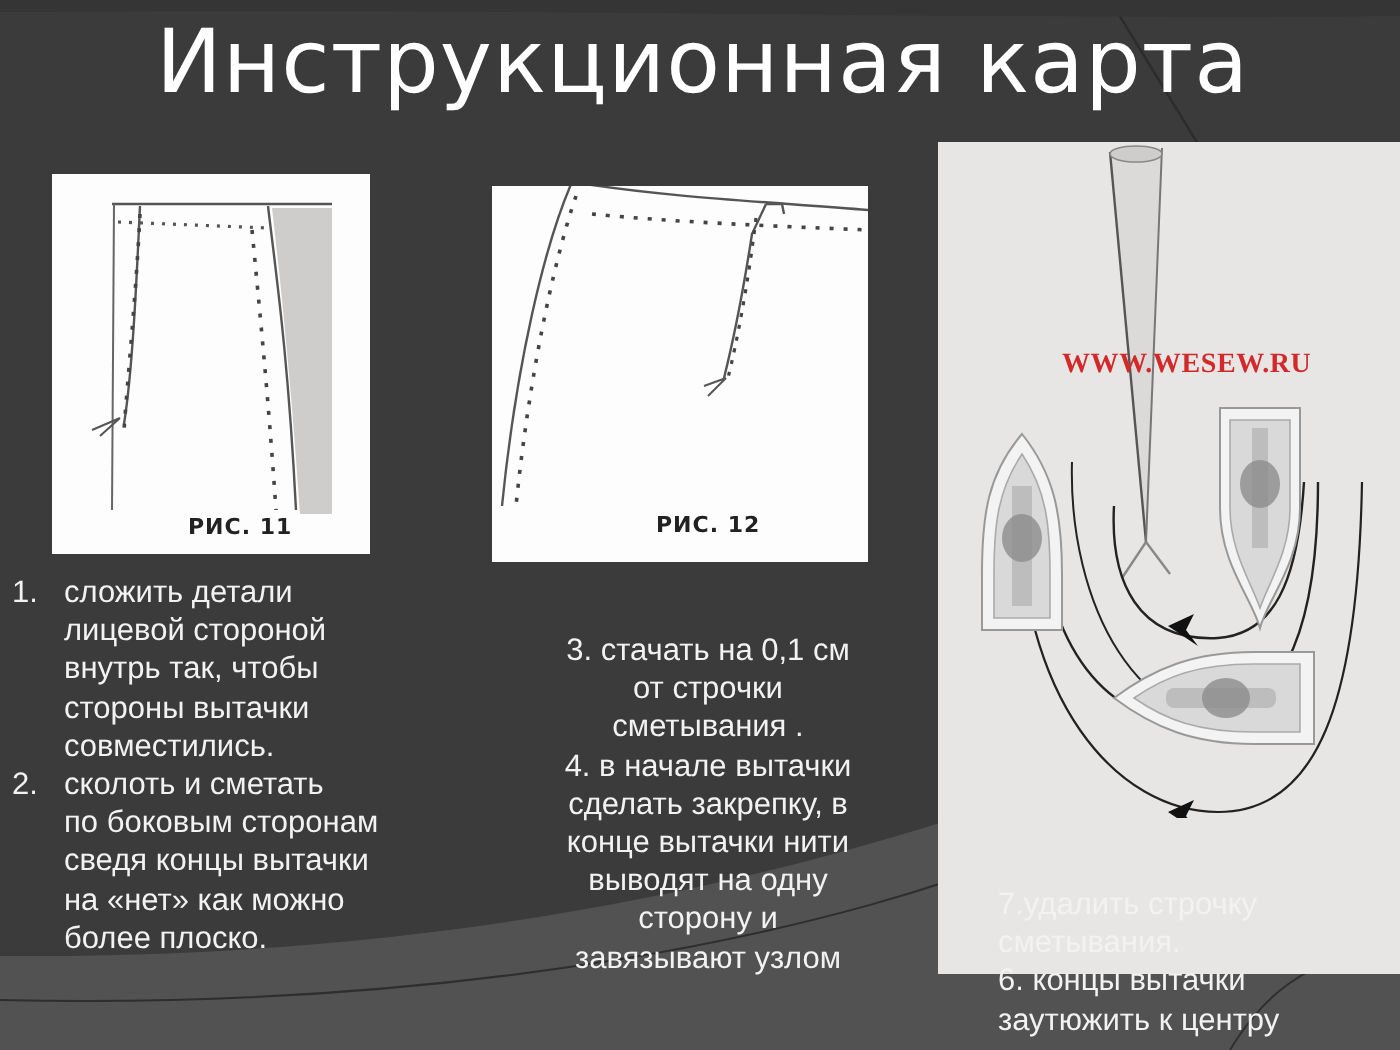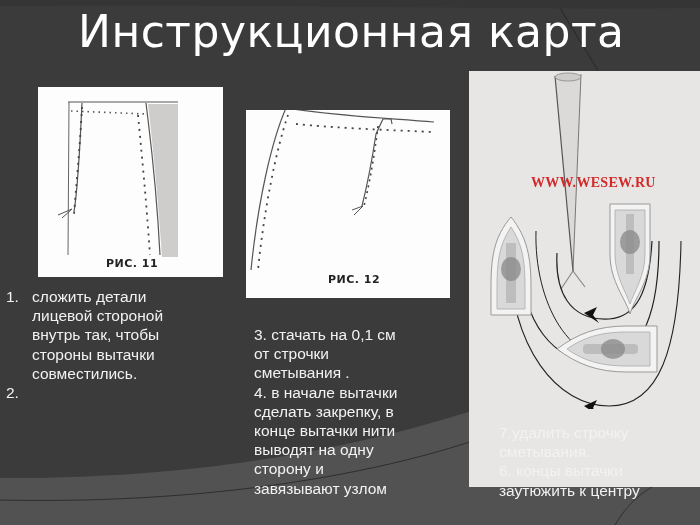--- a/index.html
+++ b/index.html
@@ -28,53 +28,53 @@
   }
   .watermark {
     position:absolute; left:62px; top:104px;
     font-family:"Liberation Serif", serif; font-weight:bold; font-size:14px;
     color:#d22a2a; letter-spacing:0.3px; white-space:nowrap;
   }
   .text { position:absolute; z-index:3; color:#f2f2f2; font-size:15.5px; line-height:19.2px; }
   ol.steps { margin:0; padding:0; list-style:none; }
   ol.steps li { position:relative; padding-left:32px; }
   ol.steps li .num { position:absolute; left:6px; top:0; }
-  .para { white-space:pre-line; }
+  .para { white-space:pre-line;margin-top:20px; }
 </style>
 </head>
 <body>
 
 <svg class="bg" width="700" height="525" viewBox="0 0 700 525">
   <rect width="700" height="525" fill="#3b3b3b"></rect>
   <path d="M0 300 L0 525 L700 525 L700 330 C 600 420, 420 500, 0 500 Z" fill="#4a4a4a"></path>
   <path d="M0 478 C 250 480, 430 430, 560 380 L 700 320 L700 525 L0 525 Z" fill="#525252"></path>
   <path d="M0 500 C 220 505, 420 470, 540 415" stroke="#2e2e2e" stroke-width="1" fill="none"></path>
   <path d="M555 0 L 610 90" stroke="#2c2c2c" stroke-width="1.2" fill="none"></path>
   <path d="M700 470 C 650 480, 630 500, 615 525" stroke="#2f2f2f" stroke-width="1" fill="none"></path>
   <path d="M0 0 L700 0 L700 8 C 500 10, 300 4, 0 6 Z" fill="#353535"></path>
 </svg>
 
 <div class="title">Инструкционная карта</div>
 
-<div class="fig" style="left:38px; top:87px; width:185px; height:190px;">
+<div class="fig" style="left:26px; top:87px; width:159px; height:190px;">
   <svg width="185" height="190" viewBox="0 0 185 190">
     <path d="M110 17 L140 17 L140 170 L124 170 C 120 110, 115 60, 110 17 Z" fill="#cfcdcc"></path>
     <path d="M30 15 L140 15" stroke="#555" stroke-width="1.2"></path>
     <path d="M31 15 L30 168" stroke="#666" stroke-width="1"></path>
     <path d="M44 16 C 42 60, 40 100, 36 125" stroke="#555" stroke-width="1.2" fill="none"></path>
     <path d="M108 16 C 112 50, 118 90, 122 168" stroke="#555" stroke-width="1.2" fill="none"></path>
     <path d="M33 24 L108 27" stroke="#555" stroke-width="1.6" stroke-dasharray="1.5 4" fill="none"></path>
     <path d="M44 20 C 42 60, 38 100, 36 128" stroke="#444" stroke-width="1.8" stroke-dasharray="2 5" fill="none"></path>
     <path d="M100 28 C 104 70, 108 110, 112 168" stroke="#444" stroke-width="1.8" stroke-dasharray="2 5" fill="none"></path>
     <path d="M34 122 L20 128 M34 122 L24 131" stroke="#555" stroke-width="1" fill="none"></path>
   </svg>
   <div class="fig-caption" style="left:68px; top:170px;">РИС. 11</div>
 </div>
 
-<div class="fig" style="left:246px; top:110px; width:204px; height:188px;">
+<div class="fig" style="left:246px; top:93px; width:188px; height:188px;">
   <svg width="188" height="188" viewBox="0 0 188 188">
     <path d="M40 -2 C 26 30, 12 90, 5 160" stroke="#555" stroke-width="1.2" fill="none"></path>
     <path d="M40 -2 C 90 6, 140 8, 188 12" stroke="#555" stroke-width="1.2" fill="none"></path>
     <path d="M42 5 C 30 40, 18 100, 12 160" stroke="#444" stroke-width="1.8" stroke-dasharray="2 5" fill="none"></path>
     <path d="M50 14 C 90 18, 140 20, 188 22" stroke="#444" stroke-width="1.8" stroke-dasharray="2 5" fill="none"></path>
     <path d="M137 9 L 130 24 C 126 50, 120 80, 116 96" stroke="#555" stroke-width="1.2" fill="none"></path>
     <path d="M137 9 L 145 9 L 146 14" stroke="#555" stroke-width="1.2" fill="none"></path>
     <path d="M132 16 C 128 50, 122 80, 118 96" stroke="#444" stroke-width="1.6" stroke-dasharray="2 4" fill="none"></path>
     <path d="M117 96 L 106 100 M117 96 L 108 105" stroke="#555" stroke-width="1" fill="none"></path>
   </svg>
@@ -130,25 +130,30 @@
     <li>
       <span class="num">1.</span>
       <span class="para">сложить детали
 лицевой стороной
 внутрь так, чтобы
 стороны вытачки
 совместились.</span>
     </li>
     <li>
       <span class="num">2.</span>
+      <span class="para">сколоть и сметать
+по боковым сторонам
+сведя концы вытачки
+на «нет» как можно
+более плоско.</span>
     </li>
   </ol>
 </div>
 
-<div class="text para" style="left:254px; top:325px; width:200px;">3. стачать на 0,1 см
+<div class="text para" style="left:254px; top:296px; width:200px;text-align:center;">3. стачать на 0,1 см
 от строчки
 сметывания .
 4. в начале вытачки
 сделать закрепку, в
 конце вытачки нити
 выводят на одну
 сторону и
 завязывают узлом</div>
 
 <div class="text para" style="left:499px; top:423px; width:200px;">7.удалить строчку

